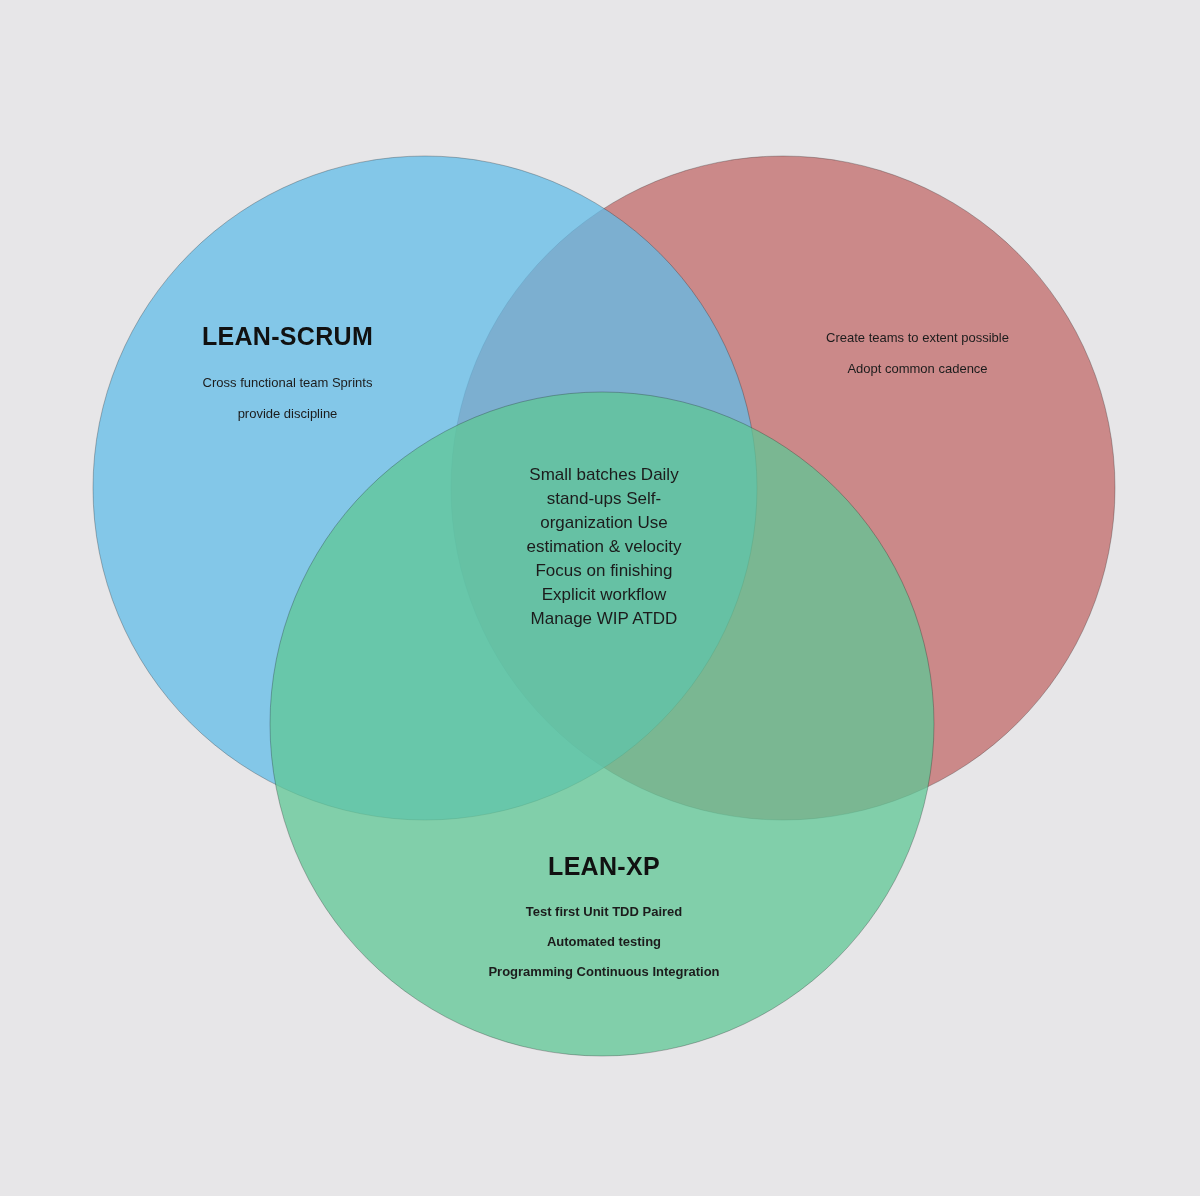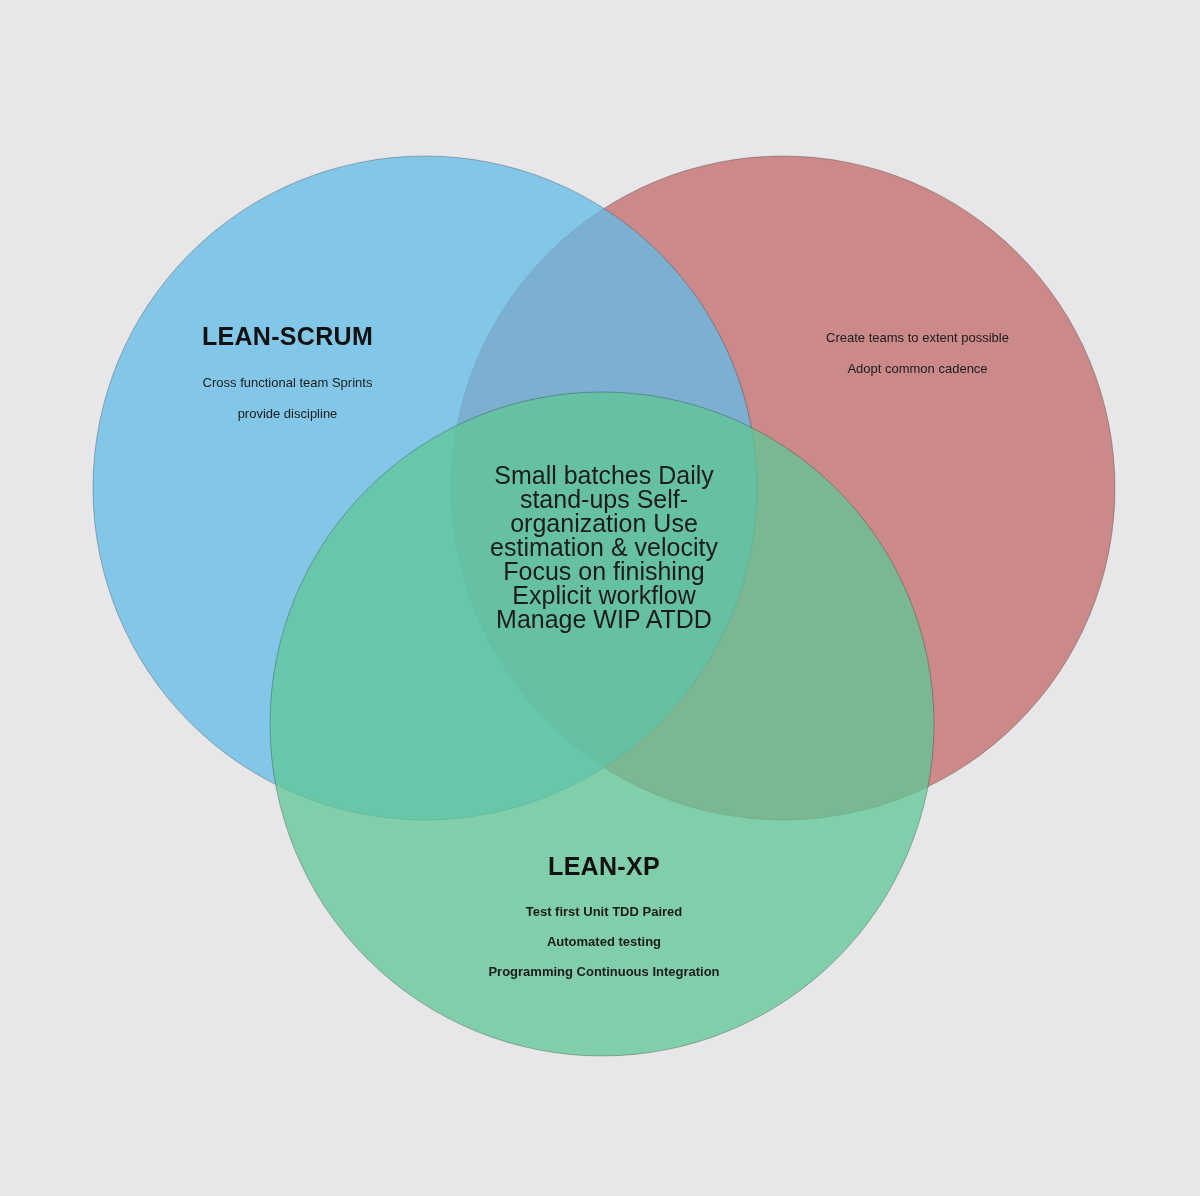--- a/index.html
+++ b/index.html
@@ -50,21 +50,21 @@
   .kanban-label { left: 735px; top: 306px; width: 365px; }
   .xp-label     { left: 374px; top: 836px; width: 460px; text-align: center; }
   .xp-label .set-desc { line-height: 30px; font-weight: bold; }
 
   .center-label {
     left: 444px;
     top: 447px;
     width: 320px;
   }
   .center-label .set-desc {
-    font-size: 25px;
+    font-size: 17px;
     line-height: 24px;
   }
 </style>
 </head>
 <body>
 
 <div class="canvas">
 
   <svg class="venn-svg" viewBox="0 0 1200 1196" aria-hidden="true">
 

